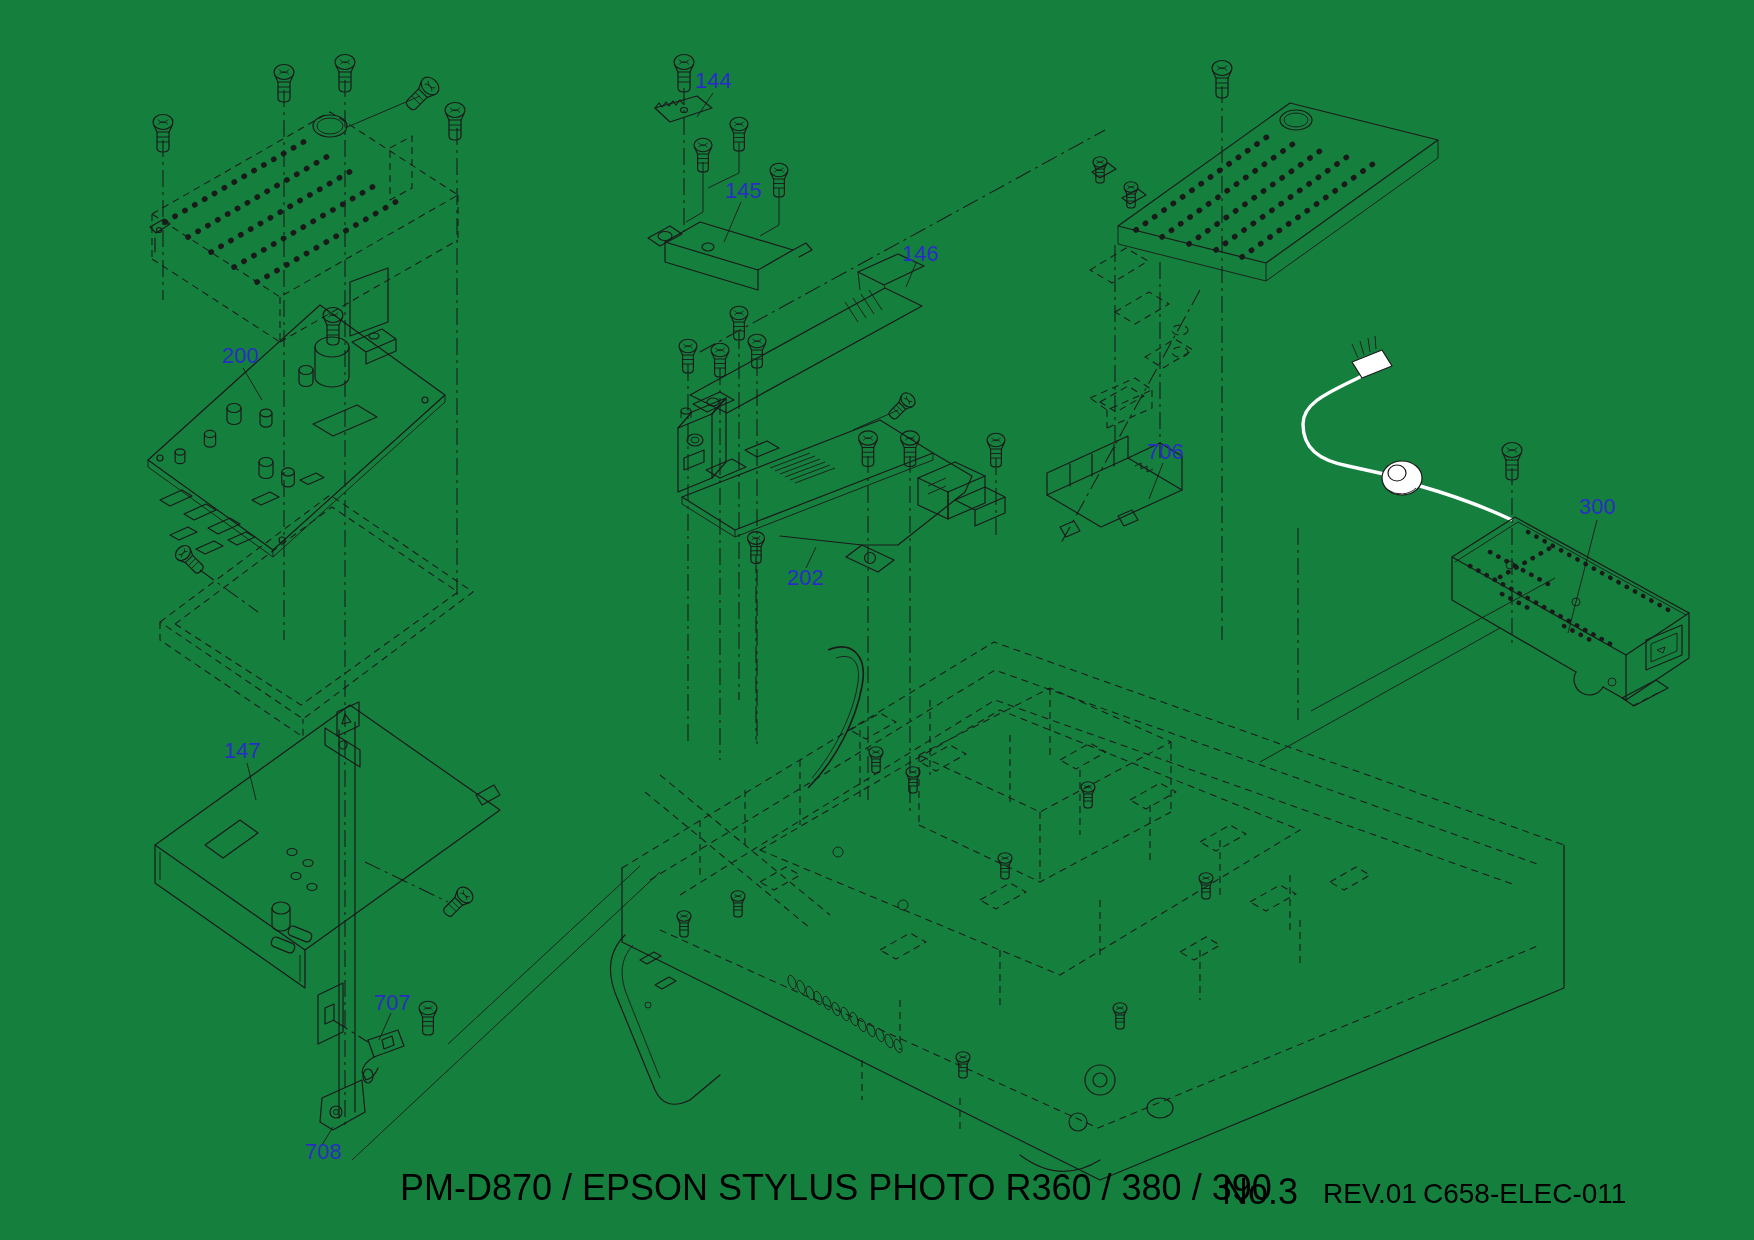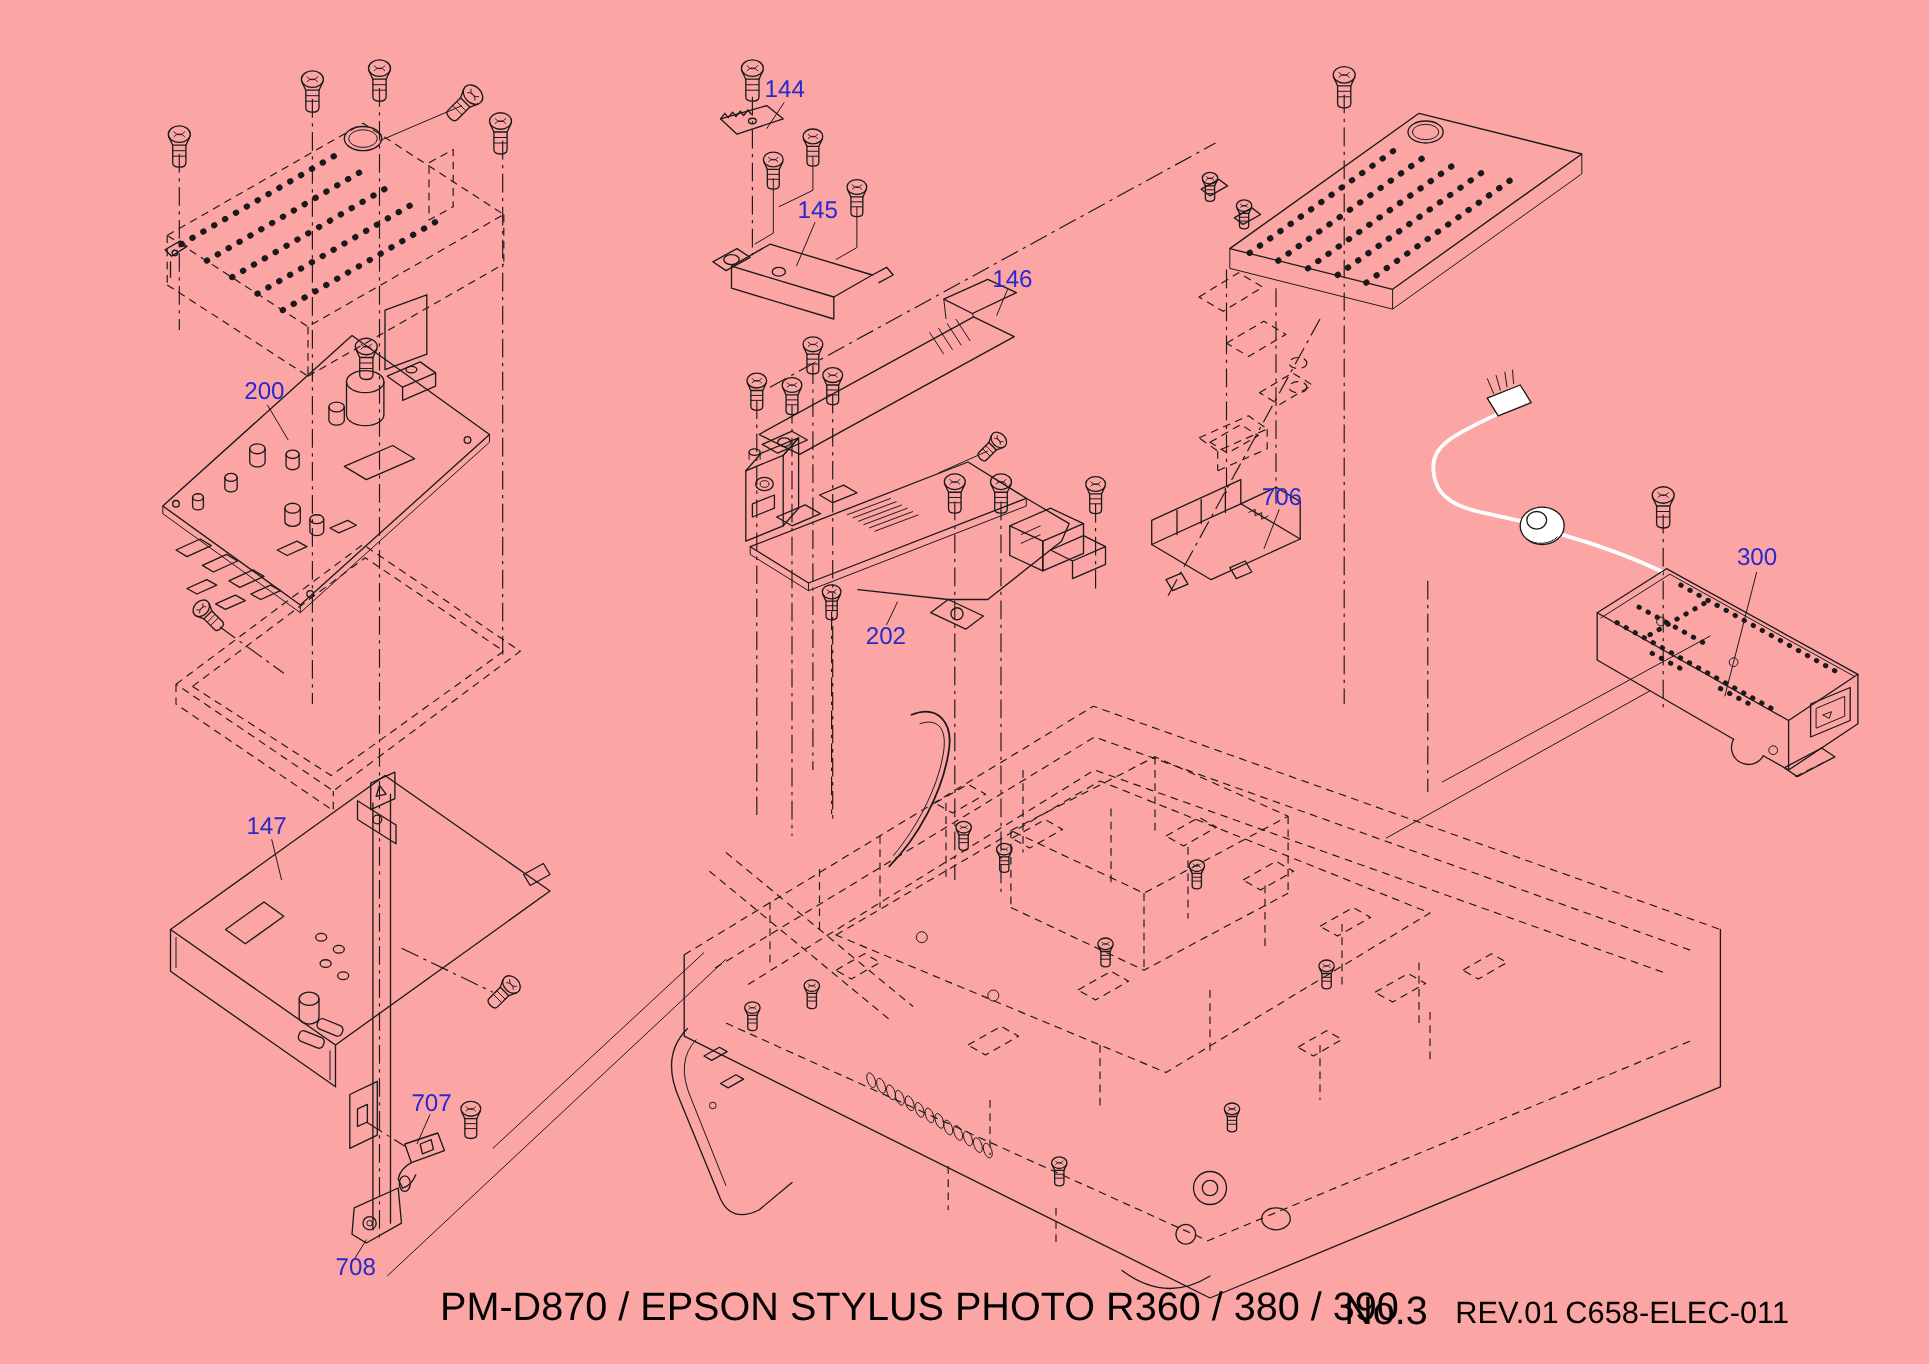--- a/index.html
+++ b/index.html
@@ -1,16 +1,16 @@
 <!DOCTYPE html>
 <html><head>
 <meta charset="utf-8">
 <style>
   html,body{margin:0;padding:0;background:#fff;}
-  .page{position:relative;width:1754px;height:1240px;background:#fca5a5;overflow:hidden;}
+  .page{position:relative;width:1754px;height:1240px;background:#15803d;overflow:hidden;}
   svg{display:block;}
   svg *{vector-effect:non-scaling-stroke;}
   .s  {fill:none;stroke:#1a1a1a;stroke-width:1.2;stroke-linejoin:round;stroke-linecap:round;}
   .s2 {fill:none;stroke:#1a1a1a;stroke-width:1.6;stroke-linejoin:round;}
   .sd {fill:none;stroke:#1a1a1a;stroke-width:1.05;stroke-dasharray:7 5;stroke-linejoin:round;}
   .dd {fill:none;stroke:#1a1a1a;stroke-width:1.05;stroke-dasharray:17 5 3 5;}
   .dots{fill:none;stroke:#1a1a1a;stroke-width:5.5;stroke-linecap:round;stroke-dasharray:0.4 11;}
   .dots2{fill:none;stroke:#1a1a1a;stroke-width:4.5;stroke-linecap:round;stroke-dasharray:0.4 9;}
   .thin{fill:none;stroke:#1a1a1a;stroke-width:0.9;}
   .wfill{fill:#ffffff;stroke:#1a1a1a;stroke-width:1.2;stroke-linejoin:round;}

